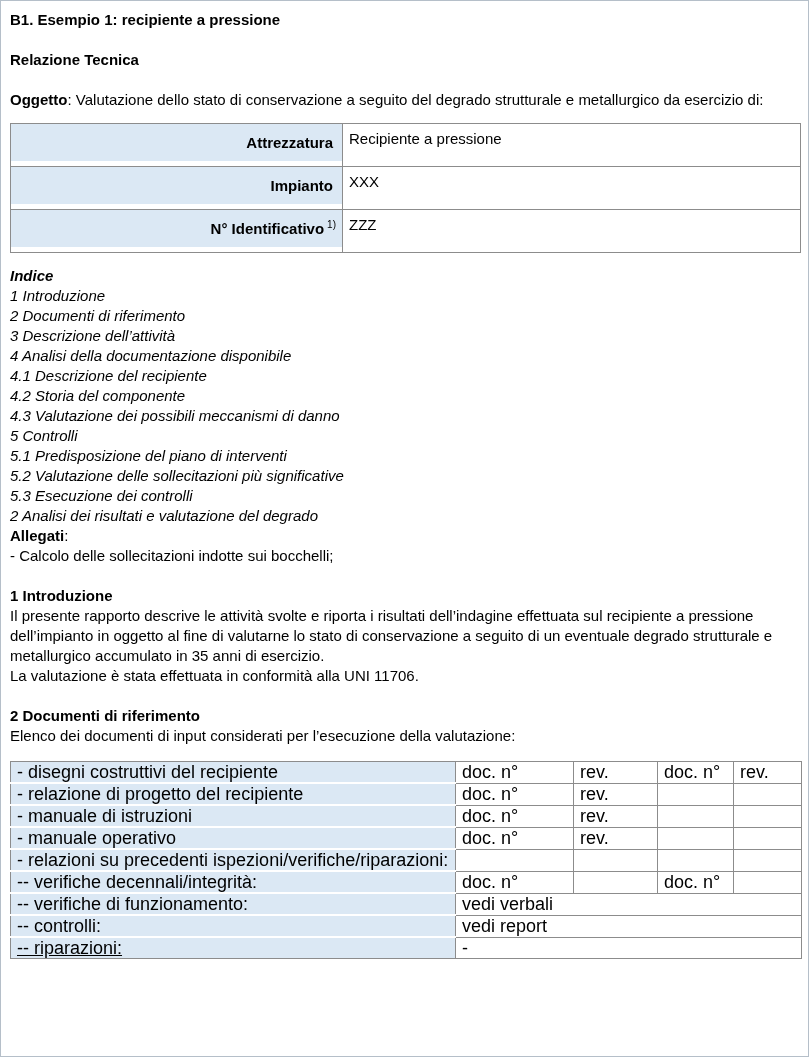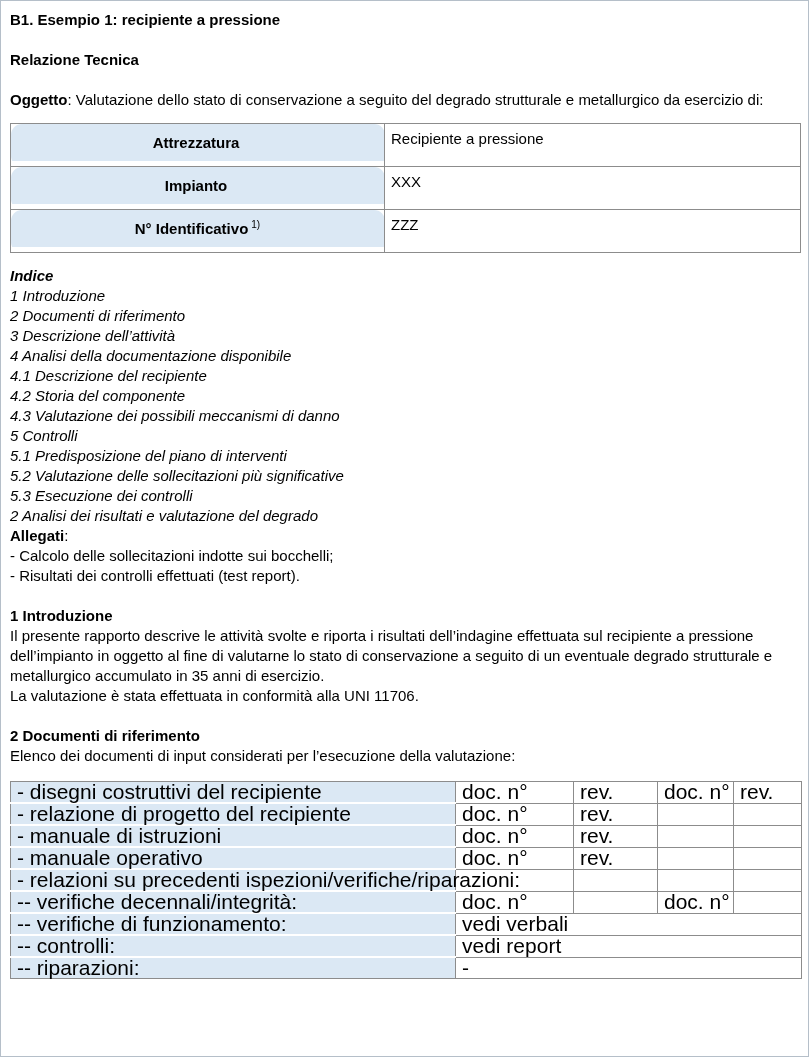--- a/index.html
+++ b/index.html
@@ -34,61 +34,60 @@
   .t1 th,.t1 td{
     border:1px solid var(--table-border);
     vertical-align:top;
     padding:5px 6px;
     font-size:15px;
     line-height:20px;
     height:43px;
     box-sizing:border-box;
   }
   .t1 th{
-    width:374px;text-align:center;font-weight:bold;
+    width:332px;text-align:right;font-weight:bold;
     background-color:#fff;
     background-image:linear-gradient(var(--cell-blue),var(--cell-blue));
     background-repeat:no-repeat;
     background-size:100% calc(100% - 5px);
-    border-radius:11px;
   }
   .t1 sup{font-size:10px;margin-left:3px;font-weight:normal;}
 
   
   .indice-block{margin-top:13px;font-style:italic;}
   .allegati-block{}
   .intro-block{margin-top:20px;}
   .doc-block{margin-top:20px;}
 
   
   table.t2{
     border-collapse:collapse;
     width:791px;
     margin-top:15px;
     table-layout:fixed;
-    font-size:21px;
+    font-size:18px;
   }
   .t2 td{
     border:1px solid var(--table-border);
     padding:0 6px;
     height:20px;
     line-height:20px;
     white-space:nowrap;
     box-sizing:content-box;
     vertical-align:middle;
   }
   .t2 td.lbl{
     background:var(--cell-blue);
     border-top:2px solid #fff;
     border-bottom:2px solid #fff;
     border-left:1px solid var(--table-border);
     border-right:1px solid var(--table-border);
   }
   .t2 tr:first-child td.lbl{border-top:1px solid var(--table-border);}
-  .t2 tr:last-child td.lbl{border-bottom:1px solid var(--table-border);}
+  .t2 tr:last-child td.lbl{border-bottom:1px solid var(--table-border);text-decoration:underline;}
 </style>
 </head>
 <body>
 
 <div class="page">
 
   <p class="b">B1. Esempio 1: recipiente a pressione</p>
   <div class="sp20"></div>
   <p class="b">Relazione Tecnica</p>
   <div class="sp20"></div>
@@ -123,21 +122,20 @@
     <p>5 Controlli</p>
     <p>5.1 Predisposizione del piano di interventi</p>
     <p>5.2 Valutazione delle sollecitazioni più significative</p>
     <p>5.3 Esecuzione dei controlli</p>
     <p>2 Analisi dei risultati e valutazione del degrado</p>
   </div>
 
   <div class="allegati-block">
     <p><span class="b">Allegati</span><span>:</span></p>
     <p>- Calcolo delle sollecitazioni indotte sui bocchelli;</p>
-    <p>- Risultati dei controlli effettuati (test report).</p>
   </div>
 
   <div class="intro-block">
     <p class="b">1 Introduzione</p>
     <p>Il presente rapporto descrive le attività svolte e riporta i risultati dell’indagine effettuata sul recipiente a pressione dell’impianto in oggetto al fine di valutarne lo stato di conservazione a seguito di un eventuale degrado strutturale e metallurgico accumulato in 35 anni di esercizio.</p>
     <p>La valutazione è stata effettuata in conformità alla UNI 11706.</p>
   </div>
 
   <div class="doc-block">
     <p class="b">2 Documenti di riferimento</p>

